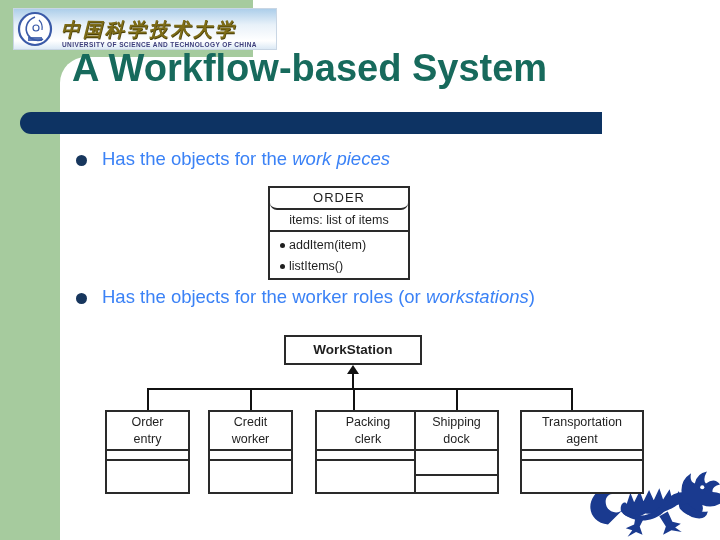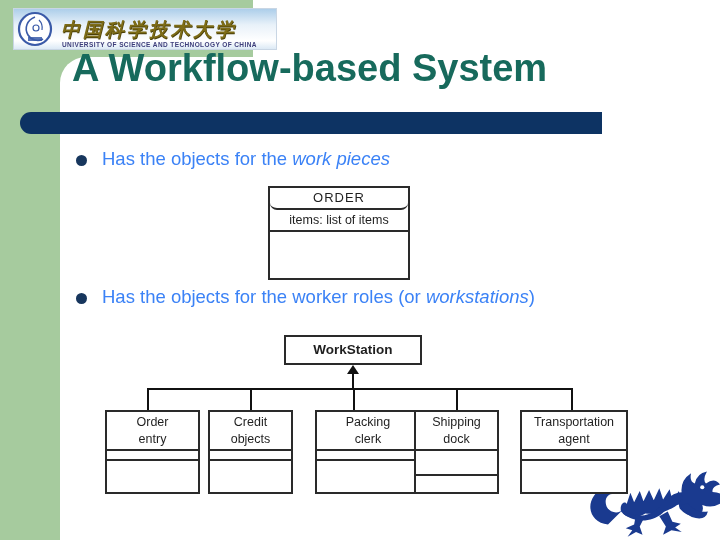--- a/index.html
+++ b/index.html
@@ -86,64 +86,74 @@
 
   <div class="abs page-title">A Workflow-based System</div>
   <div class="abs title-bar"></div>
 
   <div class="abs bullet-dot" style="left:76px;top:155px;"></div>
   <div class="abs bullet-text" style="left:102px;top:148px;"><span>Has the objects for the </span><em>work pieces</em><span></span></div>
 
   <div class="abs uml order-box">
     <div class="row order-name">ORDER</div>
     <div class="row order-attr">items: list of items</div>
+    <div class="order-ops">
+      <div class="op">
+          <span class="opdot"></span>
+          <span>addItem(item)</span>
+        </div>
+      <div class="op">
+          <span class="opdot"></span>
+          <span>listItems()</span>
+        </div>
+    </div>
   </div>
 
   <div class="abs bullet-dot" style="left:76px;top:293px;"></div>
   <div class="abs bullet-text" style="left:102px;top:286px;"><span>Has the objects for the worker roles (or </span><em>workstations</em><span>)</span></div>
 
   <div class="abs uml ws-box">WorkStation</div>
   <div class="abs arrow-head"></div>
   <div class="abs arrow-shaft"></div>
   <div class="abs hline"></div>
   <div class="abs vdrop" style="left:147px;"></div>
   <div class="abs vdrop" style="left:250px;"></div>
   <div class="abs vdrop" style="left:353px;"></div>
   <div class="abs vdrop" style="left:456px;"></div>
   <div class="abs vdrop" style="left:571px;"></div>
 
-  <div class="abs uml child-box" style="left:105px;width:95px;">
+  <div class="abs uml child-box" style="left:105px;width:85px;">
     <div class="child-name">
         <span>Order entry</span>
       </div>
     <div class="child-mid"></div>
     <div class="child-rest"></div>
   </div>
   <div class="abs uml child-box" style="left:208px;width:85px;">
     <div class="child-name">
-        <span>Credit objects</span>
+        <span>Credit worker</span>
       </div>
     <div class="child-mid"></div>
     <div class="child-rest"></div>
   </div>
   <div class="abs uml child-box" style="left:315px;width:106px;justify-content:space-between;">
     <div class="child-name">
         <span>Packing clerk</span>
       </div>
     <div class="child-mid"></div>
     <div class="child-rest"></div>
   </div>
   <div class="abs uml child-box" style="left:414px;width:85px;gap:15px;">
     <div class="child-name">
         <span>Shipping dock</span>
       </div>
     <div class="child-mid"></div>
     <div class="child-rest"></div>
   </div>
-  <div class="abs uml child-box" style="left:520px;width:108px;">
+  <div class="abs uml child-box" style="left:520px;width:124px;">
     <div class="child-name">
         <span>Transportation agent</span>
       </div>
     <div class="child-mid"></div>
     <div class="child-rest"></div>
   </div>
 
   <svg class="abs dragon" width="140" height="98" viewBox="0 0 150 100">
     <g fill="#1a3a8f">
       <path d="M30 86 C13 84 6 68 15 55 C21 46 34 43 42 50 L38 53 C30 52 26 58 28 65 C30 73 41 76 47 69 Z"></path>

